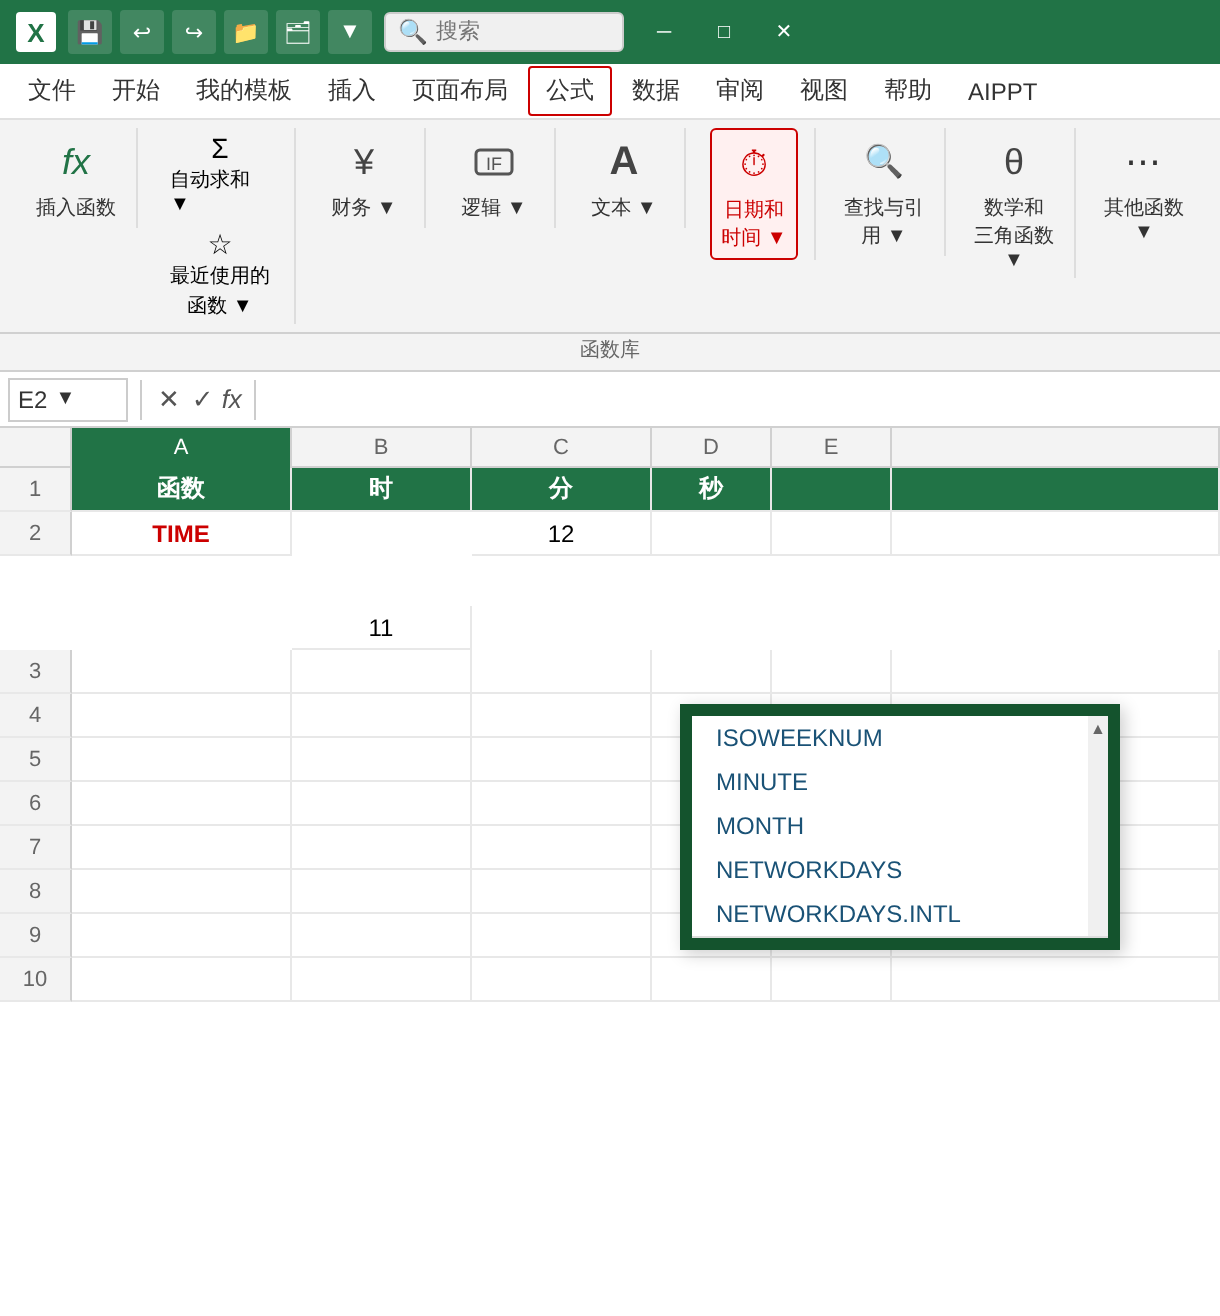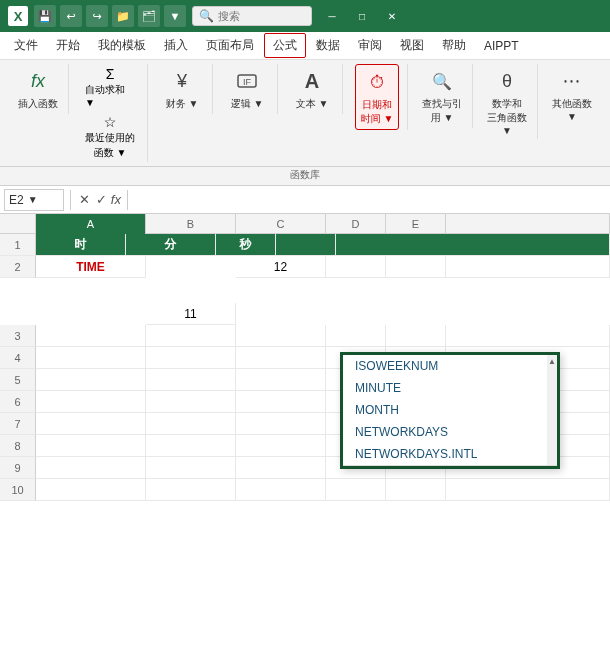--- a/index.html
+++ b/index.html
@@ -171,21 +171,21 @@
     }
     .cell.red-text { color: #c00; font-weight: bold; }
 
     
     .dropdown-panel {
       position: absolute;
       left: 340px;
       top: 138px;
       width: 220px;
       background: white;
-      border: 3px solid #14532d;
+      border: 6px solid #14532d;
       box-shadow: 2px 2px 8px rgba(0,0,0,0.2);
       z-index: 100;
       font-size: 12px;
     }
     .dropdown-list {
       border-bottom: 1px solid #ddd;
     }
     .dropdown-item {
       padding: 4px 12px;
       cursor: pointer;
@@ -344,20 +344,21 @@
     <div class="col-header selected" style="width:110px;">A</div>
     <div class="col-header" style="width:90px;">B</div>
     <div class="col-header" style="width:90px;">C</div>
     <div class="col-header" style="width:60px;">D</div>
     <div class="col-header" style="width:60px;">E</div>
     <div class="col-header" style="flex:1;"></div>
   </div>
 
   <div class="grid-row">
     <div class="row-num">1</div>
+    <div class="cell header-cell" style="width:110px; justify-content:center;">函数</div>
     <div class="cell header-cell" style="width:90px; justify-content:center;">时</div>
     <div class="cell header-cell" style="width:90px; justify-content:center;">分</div>
     <div class="cell header-cell" style="width:60px; justify-content:center;">秒</div>
     <div class="cell header-cell" style="width:60px;"></div>
     <div class="cell header-cell" style="flex:1;"></div>
   </div>
 
   <div class="grid-row">
     <div class="row-num">2</div>
     <div class="cell red-text" style="width:110px; justify-content:center;">TIME</div>

